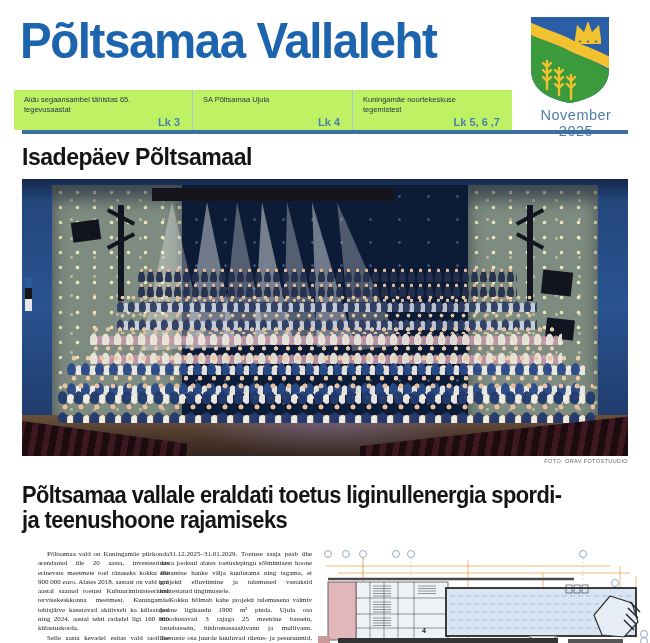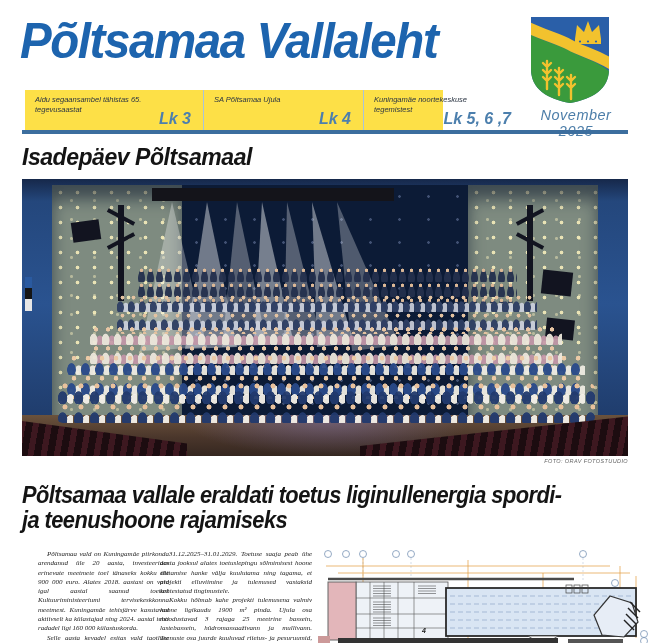--- a/index.html
+++ b/index.html
@@ -1,30 +1,30 @@
 <!DOCTYPE html>
 <html><head>
 <meta charset="utf-8">
 <style>
   html,body{margin:0;padding:0;background:#888;}
   .page{position:relative;width:650px;height:643px;background:#fff;overflow:hidden;
-        font-family:"Liberation Sans",sans-serif;font-style:italic;}
+        font-family:"Liberation Sans",sans-serif;}
   
   .masthead{position:absolute;left:20px;top:16px;margin:0;font-size:50px;font-weight:bold;
             letter-spacing:-1.5px;color:#1d64ae;line-height:1;white-space:nowrap;
             transform:scaleX(.95);transform-origin:left top;}
   .arms{position:absolute;left:527px;top:13px;width:86px;height:93px;}
   .issue{position:absolute;left:522px;top:107px;width:108px;text-align:center;
          font-size:14.5px;color:#4d7ea9;letter-spacing:.5px;}
-  .teasers{position:absolute;left:25px;top:90px;width:418px;height:40px;background:#fde047;
+  .teasers{position:absolute;left:14px;top:90px;width:498px;height:40px;background:#bef264;
            display:grid;grid-template-columns:178px 160px 160px;}
   .teaser{position:relative;padding:5px 8px 3px 10px;}
   .teaser + .teaser{border-left:1px solid #a9c4da;}
   .t-text{display:block;font-size:7.5px;line-height:1.3;color:#2a3442;max-width:110px;}
-  .t-page{position:absolute;right:12px;bottom:2px;font-size:16px;font-weight:bold;color:#4c7fad;padding-left:24px;}
+  .t-page{position:absolute;right:12px;bottom:2px;font-size:11px;font-weight:bold;color:#4c7fad;padding-left:24px;}
   .rule{position:absolute;left:22px;top:130px;width:606px;height:4px;background:#3c6e9e;}
   
   .h1{position:absolute;left:22px;top:143px;margin:0;font-size:24px;font-weight:bold;color:#141414;
       letter-spacing:-.5px;white-space:nowrap;transform:scaleX(.96);transform-origin:left top;}
   .photo{position:absolute;left:22px;top:179px;width:606px;height:277px;overflow:hidden;
          background:linear-gradient(180deg,#16284a 0%,#24477c 8%,#2a5390 45%,#1c3560 100%);}
   .wall{position:absolute;top:6px;width:130px;height:232px;background-color:#7e8b80;
         background-image:radial-gradient(circle,rgba(252,242,190,.85) 1.5px,transparent 2.2px),
                          radial-gradient(circle,rgba(252,242,190,.45) 1.2px,transparent 1.8px);
         background-size:17px 15px,23px 19px;background-position:0 0,8px 6px;

